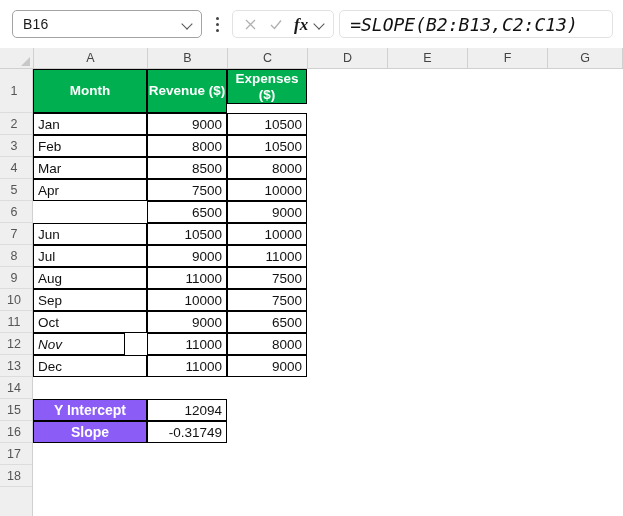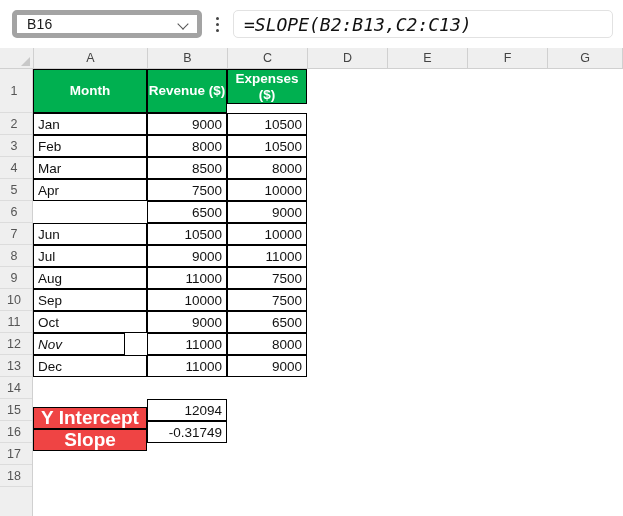--- a/index.html
+++ b/index.html
@@ -22,21 +22,21 @@
     background: #ffffff;
     display: flex;
     align-items: center;
     padding: 0 4px;
     box-sizing: border-box;
   }
 
   .name-box {
     width: 190px;
     height: 28px;
-    border: 5px solid #a3a3a3;
+    border: 1px solid #a3a3a3;
     border-radius: 5px;
     background: #ffffff;
     display: flex;
     align-items: center;
     padding: 0 6px 0 10px;
     box-sizing: border-box;
     margin-left: 8px;
     flex: 0 0 auto;
   }
   .name-box-value {
@@ -224,26 +224,25 @@
     background: #00b050;
     color: #ffffff;
     font-weight: bold;
     justify-content: center;
     text-align: center;
     line-height: 1.15;
     white-space: normal;
     font-size: 13.5px;
   }
   .cell.lbl {
-    background: #ef4444;
+    background: #8b5cf6;
     color: #ffffff;
     font-weight: bold;
     justify-content: center;
-    font-size: 19px;
-    margin-top: 8px;
+    font-size: 14px;
   }
   .cell.txt {
     justify-content: flex-start;
     padding-left: 4px;
   }
   .cell.num {
     justify-content: flex-end;
     padding-right: 4px;
   }
 </style>
@@ -256,20 +255,34 @@
     <span class="name-box-value">B16</span>
     <span class="chev"></span>
   </div>
 
   <div class="kebab">
     <i></i>
       <i></i>
       <i></i>
   </div>
 
+  <div class="fx-group">
+    <span class="icon-btn">
+      <svg width="13" height="13" viewBox="0 0 13 13">
+        <path d="M2 2 L11 11 M11 2 L2 11" stroke="#b0b0b0" stroke-width="1.3" fill="none"></path>
+      </svg>
+    </span>
+    <span class="icon-btn">
+      <svg width="14" height="13" viewBox="0 0 14 13">
+        <path d="M2 7 L5.5 10.5 L12 2.5" stroke="#b0b0b0" stroke-width="1.3" fill="none"></path>
+      </svg>
+    </span>
+    <span class="fx-label">fx</span>
+    <span class="chev"></span>
+  </div>
 
   <div class="formula-input">
     <span class="formula-text">=SLOPE(B2:B13,C2:C13)</span>
   </div>
 </div>
 
 <div class="sheet">
 
   <div class="colhead-row">
     <div class="corner"></div>

